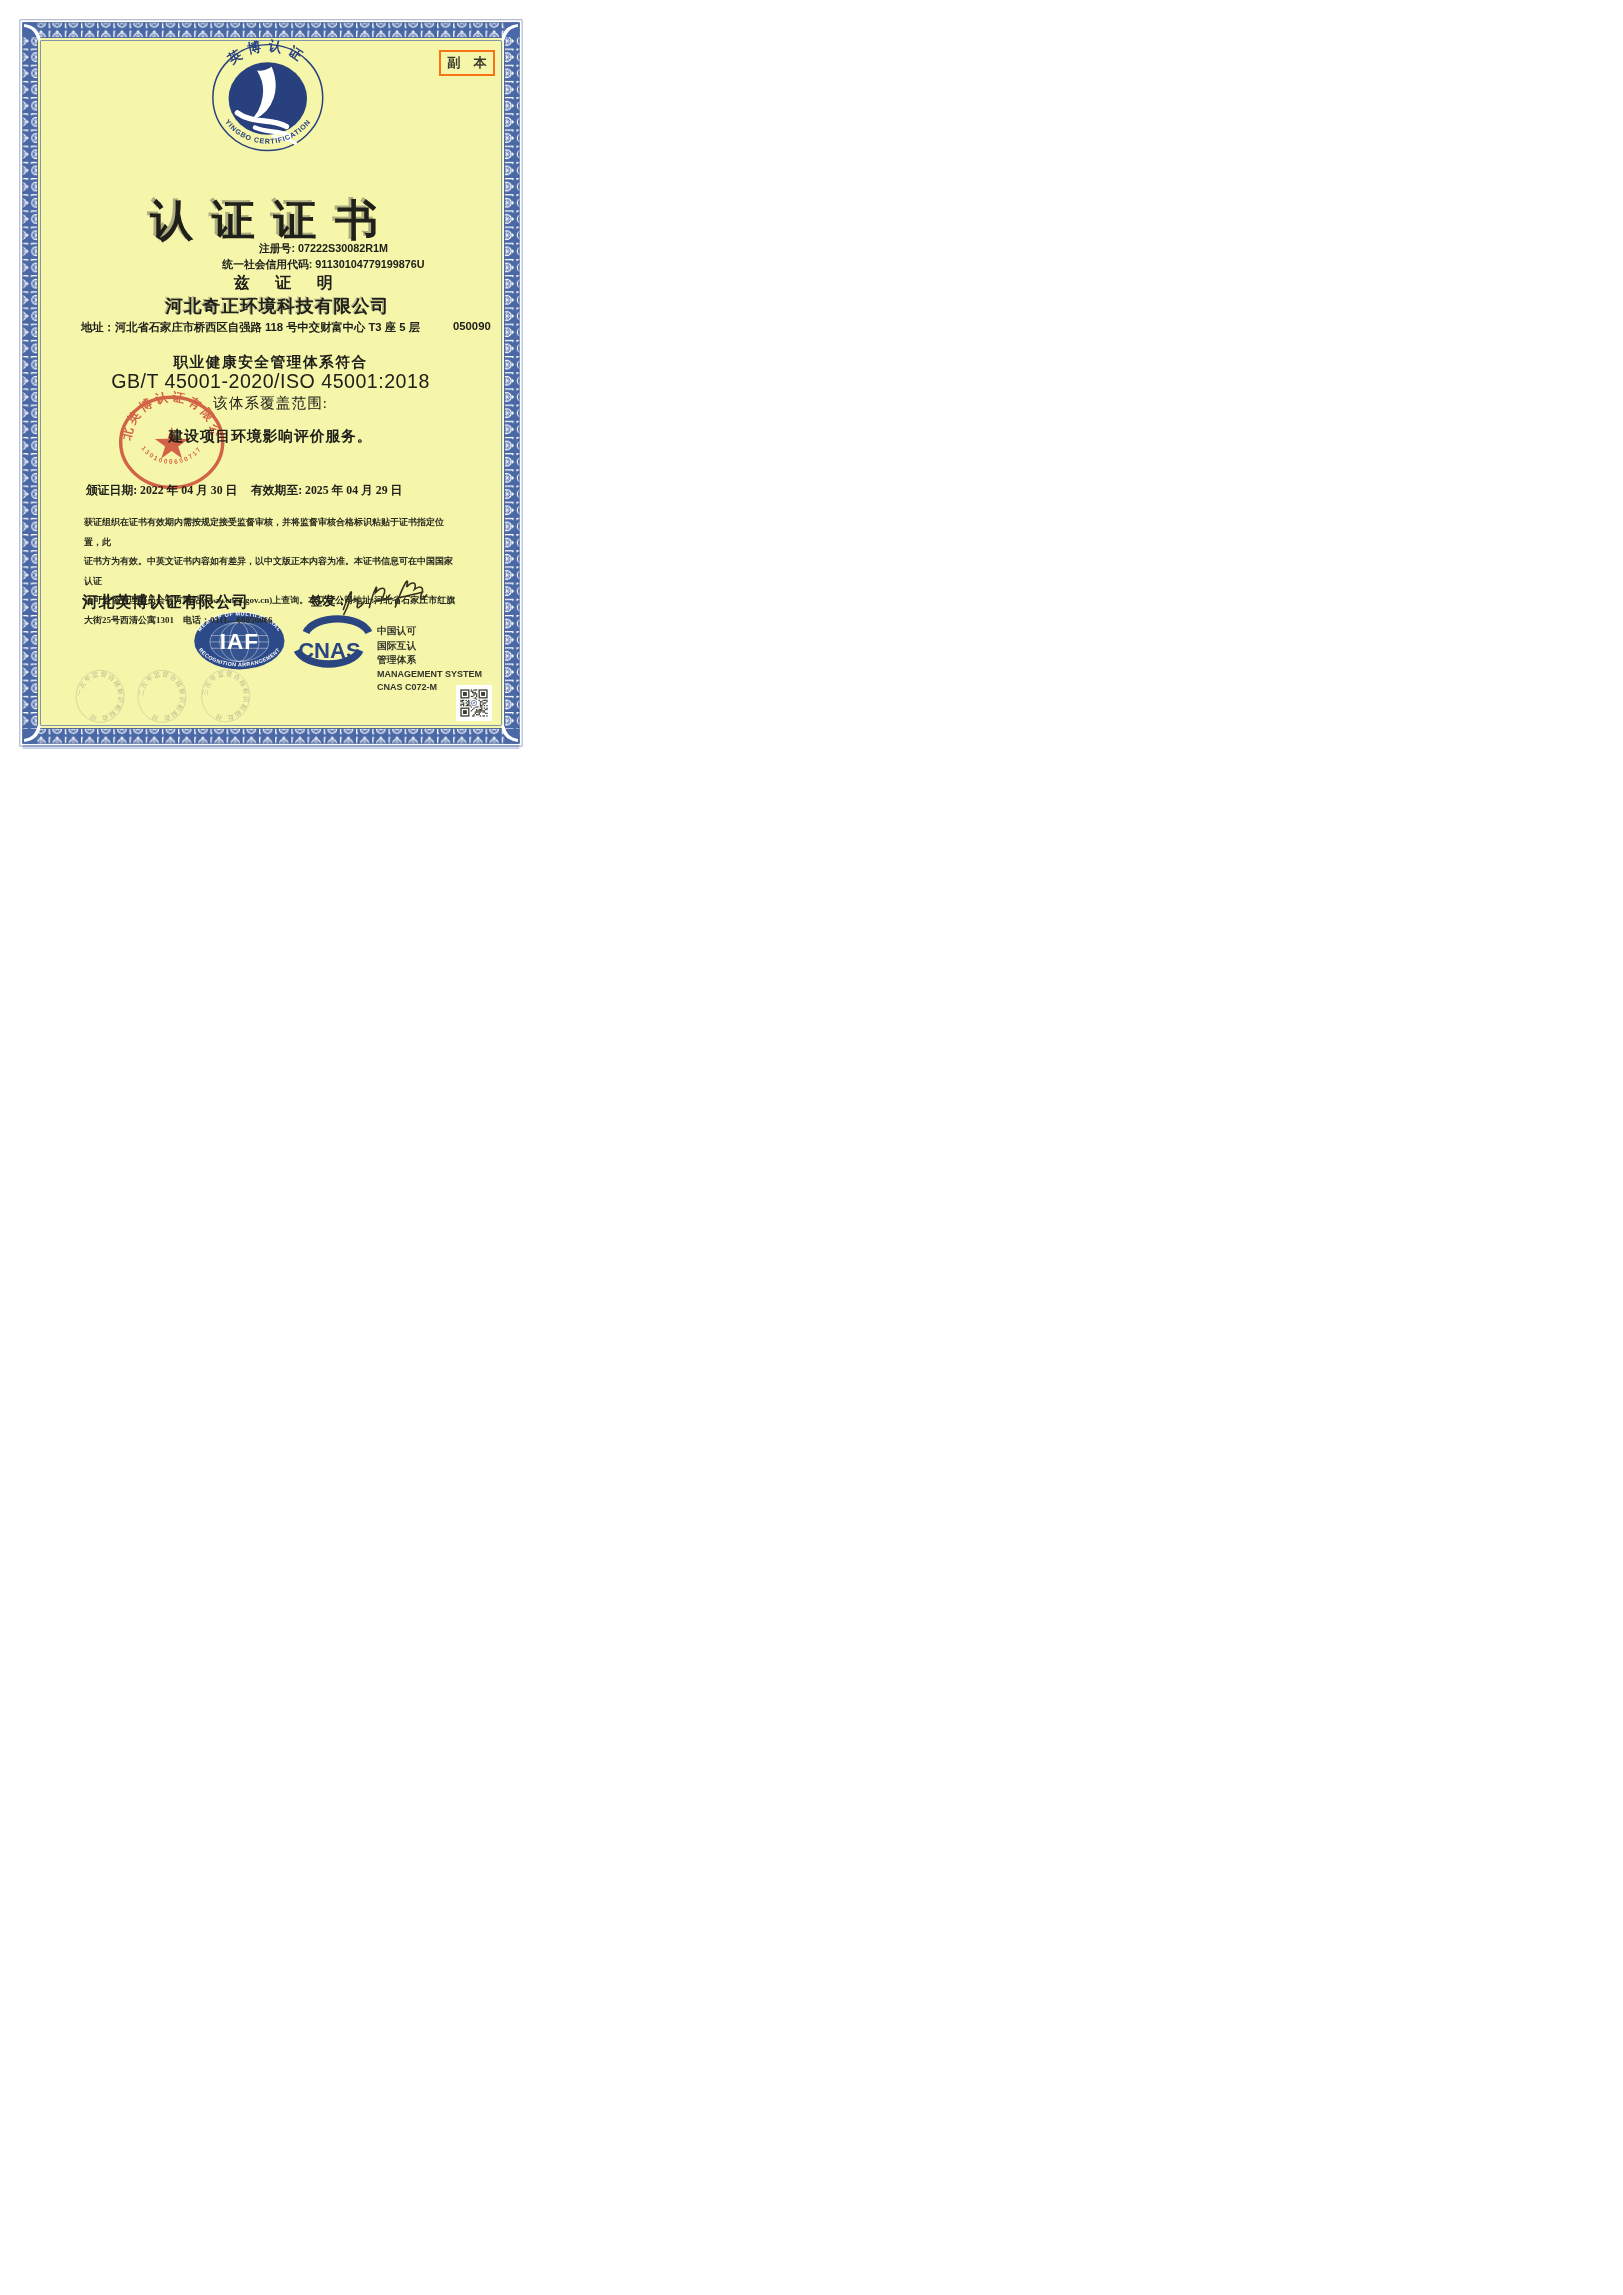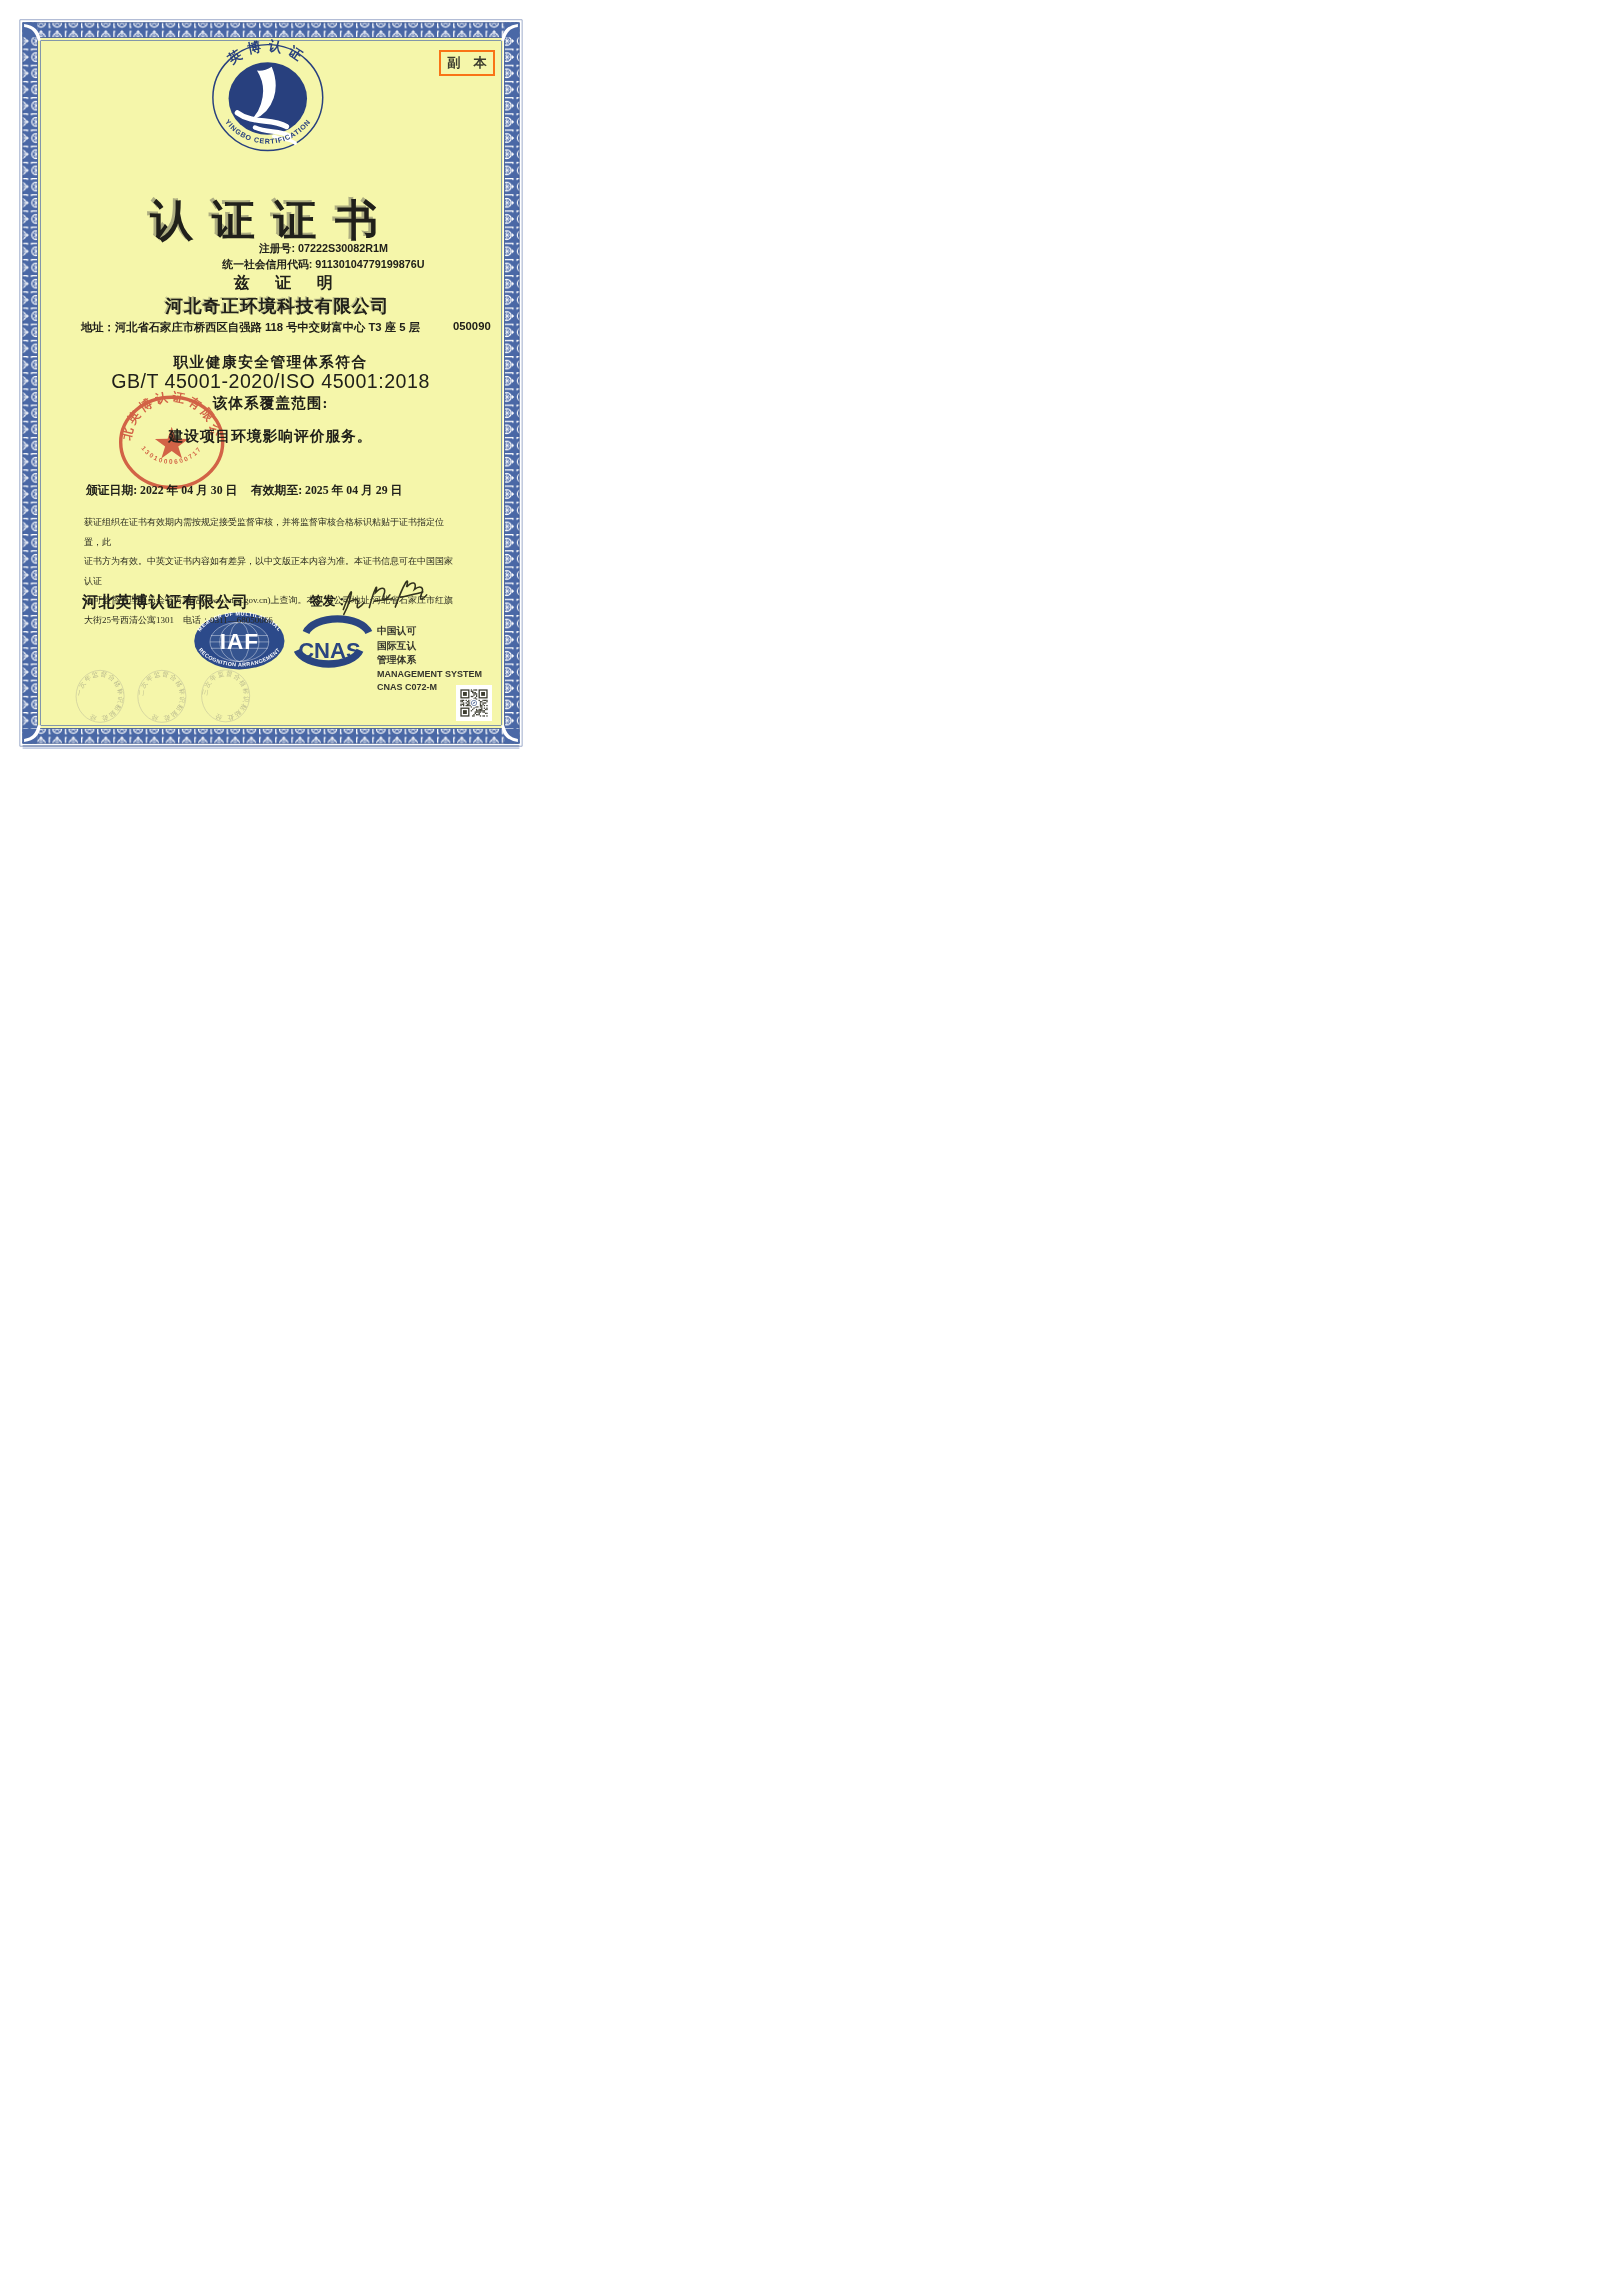--- a/index.html
+++ b/index.html
@@ -1,38 +1,38 @@
 <!DOCTYPE html>
 <html style="font-size:7.8px"><head>
 <meta charset="utf-8">
 <style>
   html,body{margin:0;padding:0;background:#ffffff;}
   .page{position:relative;width:541px;height:765px;background:#ffffff;overflow:hidden;
         font-family:"Liberation Sans",sans-serif;}
   .abs{position:absolute;}
   .ctr{left:38px;width:465px;text-align:center;}
   .deco{left:0;top:0;z-index:1;}
-  .txt{z-index:2;color:#20201a;}
+  .txt{z-index:2;color:#20201a;font-weight:bold;}
   .fuben{left:439px;top:50px;width:52px;height:22px;border:2px solid #f97316;z-index:2;
          display:flex;align-items:center;justify-content:center;
          font-size:13.2px;font-weight:bold;color:#3c3c2e;white-space:pre;}
   .t1{top:160px;font-size:25.5px;font-weight:bold;letter-spacing:2px;
       text-shadow:-2px -1.5px 0 rgba(150,150,115,0.8);}
   .t2{top:192px;font-size:43px;font-weight:bold;letter-spacing:18.6px;padding-left:3px;
       text-shadow:-2.9px -2px 0 rgba(150,150,115,0.75);}
   .regblk{left:142px;top:240px;width:363px;text-align:center;font-size:10.8px;font-weight:bold;line-height:16px;}
   .hereby{top:273px;font-size:16px;font-weight:bold;letter-spacing:25.5px;padding-left:25.5px;
           font-family:"Liberation Serif",serif;}
   .company{top:294px;font-size:17.7px;font-weight:bold;text-indent:13.7px;letter-spacing:1px;
            text-shadow:-1.5px -1px 0 rgba(150,150,115,0.55);}
   .addr{left:81px;top:320px;font-size:11.3px;font-weight:bold;white-space:pre;}
   .zip{left:453px;top:320px;font-size:11.3px;font-weight:bold;}
   .conform{top:353px;font-size:14.7px;font-weight:bold;letter-spacing:1.5px;}
   .standard{top:370px;font-size:19.6px;font-weight:normal;letter-spacing:0.5px;}
-  .scopelab{top:394px;font-size:14.7px;font-weight:bold;font-family:"Liberation Serif",serif;letter-spacing:1px;}
+  .scopelab{top:394px;font-size:14.7px;font-weight:normal;font-family:"Liberation Serif",serif;letter-spacing:1px;}
   .scope{top:427px;font-size:14.7px;font-weight:bold;letter-spacing:1px;}
   .dates{font-size:11.8px;font-weight:bold;font-family:"Liberation Serif",serif;}
   .d1{left:86px;top:483px;}
   .d2{left:251px;top:483px;}
   .fine{left:84px;top:513px;width:374px;font-size:9px;line-height:19.6px;
         font-family:"Liberation Serif",serif;color:#2b2b20;}
   .issuer{left:82px;top:592px;font-size:15.7px;font-weight:bold;letter-spacing:1px;}
   .signlab{left:310px;top:593px;font-size:12.8px;font-weight:bold;font-family:"Liberation Serif",serif;}
   .accr{left:377px;top:624px;color:#35352c;z-index:2;}
   .accr .zh{font-size:9.8px;line-height:14.7px;font-weight:bold;}

